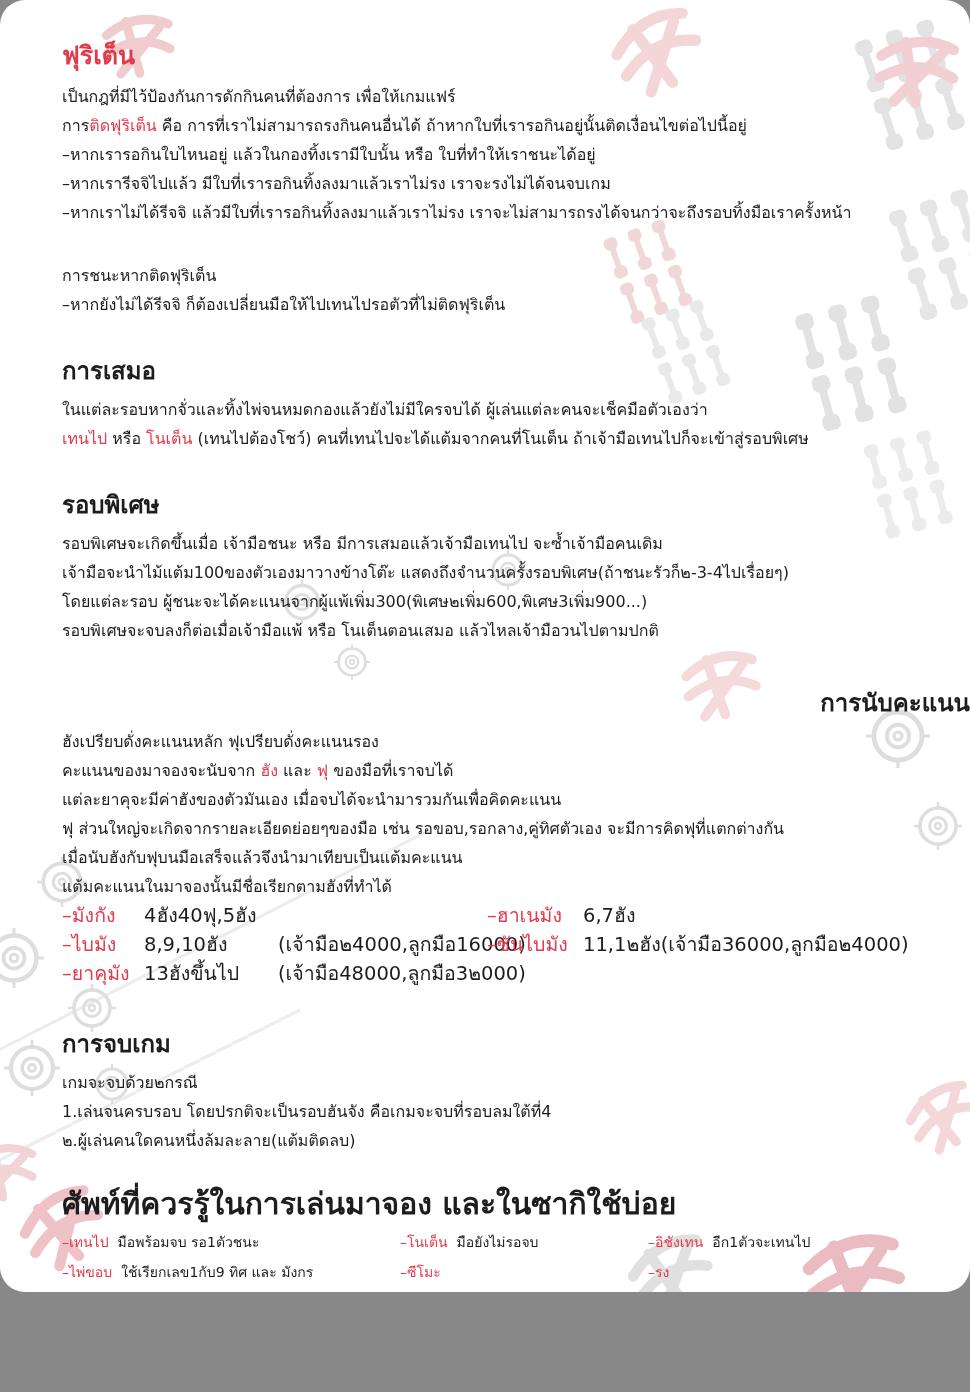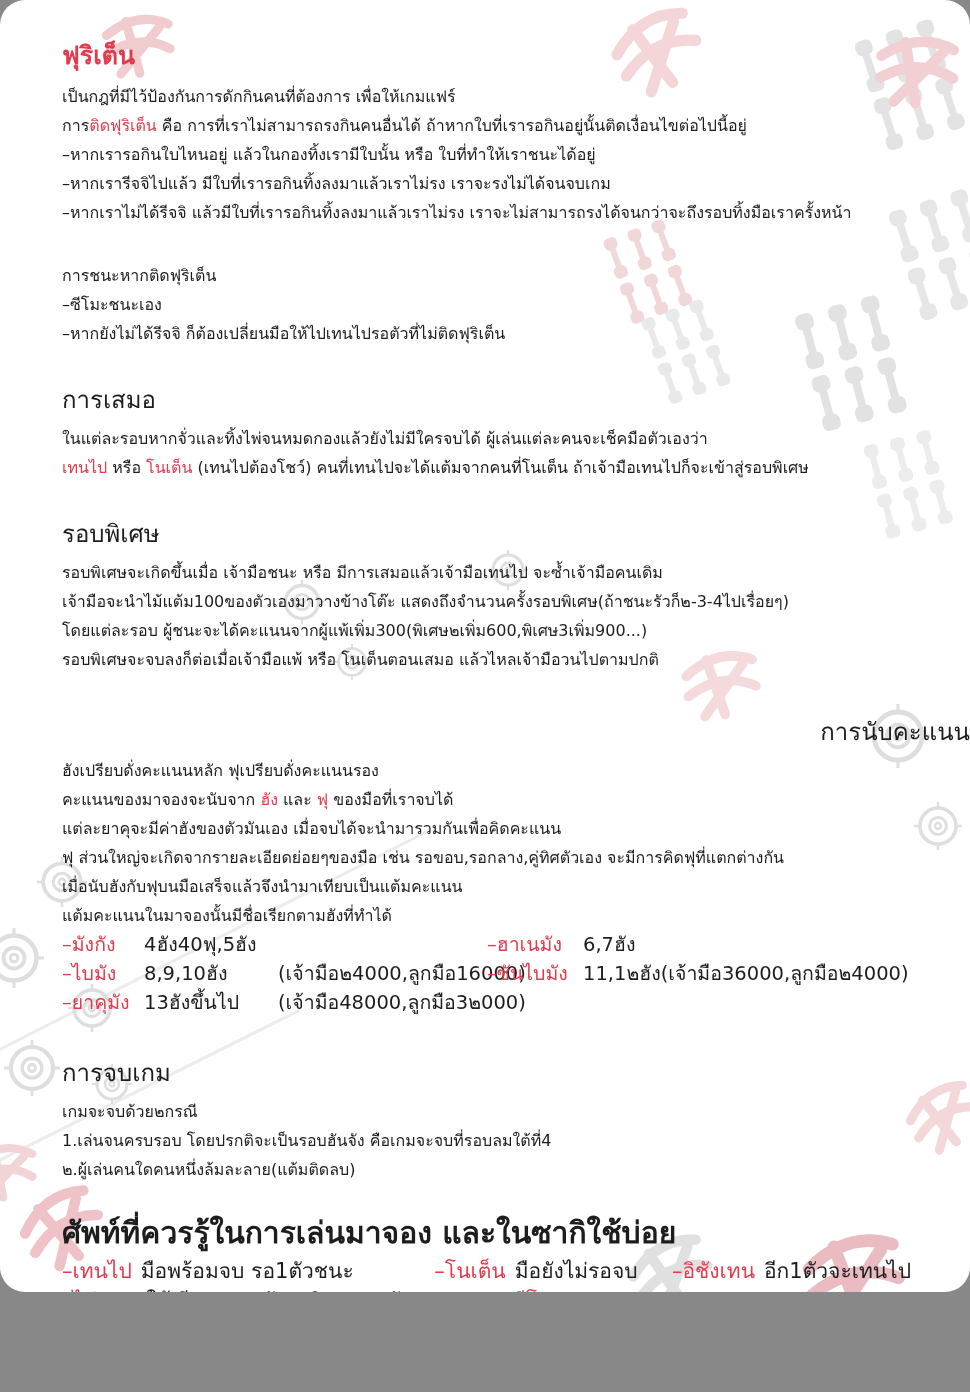--- a/index.html
+++ b/index.html
@@ -9,37 +9,37 @@
     margin:0 auto;
     background:#ffffff;
     overflow:hidden;
     font-family:"DejaVu Sans","Liberation Sans",sans-serif;
     color:#1d1d1d;
     border-radius:25px;
   }
   .wm{position:absolute;top:0;left:0;pointer-events:none;}
   .content{position:absolute;top:0;left:0;width:970px;padding:40px 0 0 62px;box-sizing:border-box;}
   .h1{font-size:25px;font-weight:bold;color:#e23b4d;line-height:32px;margin:0 0 10px 0;white-space:nowrap;}
-  .h2{font-size:24px;font-weight:normal;line-height:32px;margin:36px 0 8px 0;white-space:nowrap;}
+  .h2{font-size:24px;font-weight:bold;line-height:32px;margin:36px 0 8px 0;white-space:nowrap;}
   .h3{font-size:30px;font-weight:bold;line-height:34px;margin:32px 0 6px 0;white-space:nowrap;}
   .line{font-size:16px;line-height:29px;white-space:nowrap;}
   .sub{margin-top:34px;}
   .red{color:#e23b4d;}
   
   .lim-row{display:flex;font-size:19.5px;line-height:29px;white-space:nowrap;}
   .lim-left{width:425px;display:flex;align-items:flex-end;}
   .lim-right{display:flex;}
   .lim-name{min-width:82px;color:#e23b4d;}
   .lim-han{min-width:134px;}
   .lim-name-r{min-width:96px;color:#e23b4d;}
   .lim-han-r{min-width:64px;}
   
-  .g-row{display:flex;font-size:21px;line-height:30px;white-space:nowrap;gap:12px;}
+  .g-row{display:flex;font-size:14px;line-height:30px;white-space:nowrap;}
   .g-c1{width:338px;}
-  .g-c2{width:248px;text-align:center;}
+  .g-c2{width:248px;}
   .g-c3{flex:1;}
   .g-term{color:#e23b4d;margin-right:9px;}
 </style>
 </head>
 <body>
 
 <div class="page">
 
   <svg class="wm" width="970" height="1392" viewBox="0 0 970 1392" aria-hidden="true">
     <defs>
@@ -113,21 +113,20 @@
   <div class="content">
 
     <div class="h1">ฟุริเต็น</div>
     <div class="line">เป็นกฎที่มีไว้ป้องกันการดักกินคนที่ต้องการ เพื่อให้เกมแฟร์</div>
     <div class="line"><span>การ</span><span class="red">ติดฟุริเต็น</span><span> คือ การที่เราไม่สามารถรงกินคนอื่นได้ ถ้าหากใบที่เรารอกินอยู่นั้นติดเงื่อนไขต่อไปนี้อยู่</span></div>
     <div class="line">–หากเรารอกินใบไหนอยู่ แล้วในกองทิ้งเรามีใบนั้น หรือ ใบที่ทำให้เราชนะได้อยู่</div>
     <div class="line">–หากเรารีจจิไปแล้ว มีใบที่เรารอกินทิ้งลงมาแล้วเราไม่รง เราจะรงไม่ได้จนจบเกม</div>
     <div class="line">–หากเราไม่ได้รีจจิ แล้วมีใบที่เรารอกินทิ้งลงมาแล้วเราไม่รง เราจะไม่สามารถรงได้จนกว่าจะถึงรอบทิ้งมือเราครั้งหน้า</div>
 
     <div class="line sub">การชนะหากติดฟุริเต็น</div>
-    <div class="line">–ซีโมะชนะเอง</div>
     <div class="line">–หากยังไม่ได้รีจจิ ก็ต้องเปลี่ยนมือให้ไปเทนไปรอตัวที่ไม่ติดฟุริเต็น</div>
 
     <div class="h2">การเสมอ</div>
     <div class="line">ในแต่ละรอบหากจั่วและทิ้งไพ่จนหมดกองแล้วยังไม่มีใครจบได้ ผู้เล่นแต่ละคนจะเช็คมือตัวเองว่า</div>
     <div class="line"><span class="red">เทนไป</span><span> หรือ </span><span class="red">โนเต็น</span><span> (เทนไปต้องโชว์) คนที่เทนไปจะได้แต้มจากคนที่โนเต็น ถ้าเจ้ามือเทนไปก็จะเข้าสู่รอบพิเศษ</span></div>
 
     <div class="h2">รอบพิเศษ</div>
     <div class="line">รอบพิเศษจะเกิดขึ้นเมื่อ เจ้ามือชนะ หรือ มีการเสมอแล้วเจ้ามือเทนไป จะซ้ำเจ้ามือคนเดิม</div>
     <div class="line">เจ้ามือจะนำไม้แต้ม100ของตัวเองมาวางข้างโต๊ะ แสดงถึงจำนวนครั้งรอบพิเศษ(ถ้าชนะรัวก็๒-3-4ไปเรื่อยๆ)</div>
     <div class="line">โดยแต่ละรอบ ผู้ชนะจะได้คะแนนจากผู้แพ้เพิ่ม300(พิเศษ๒เพิ่ม600,พิเศษ3เพิ่ม900...)</div>

